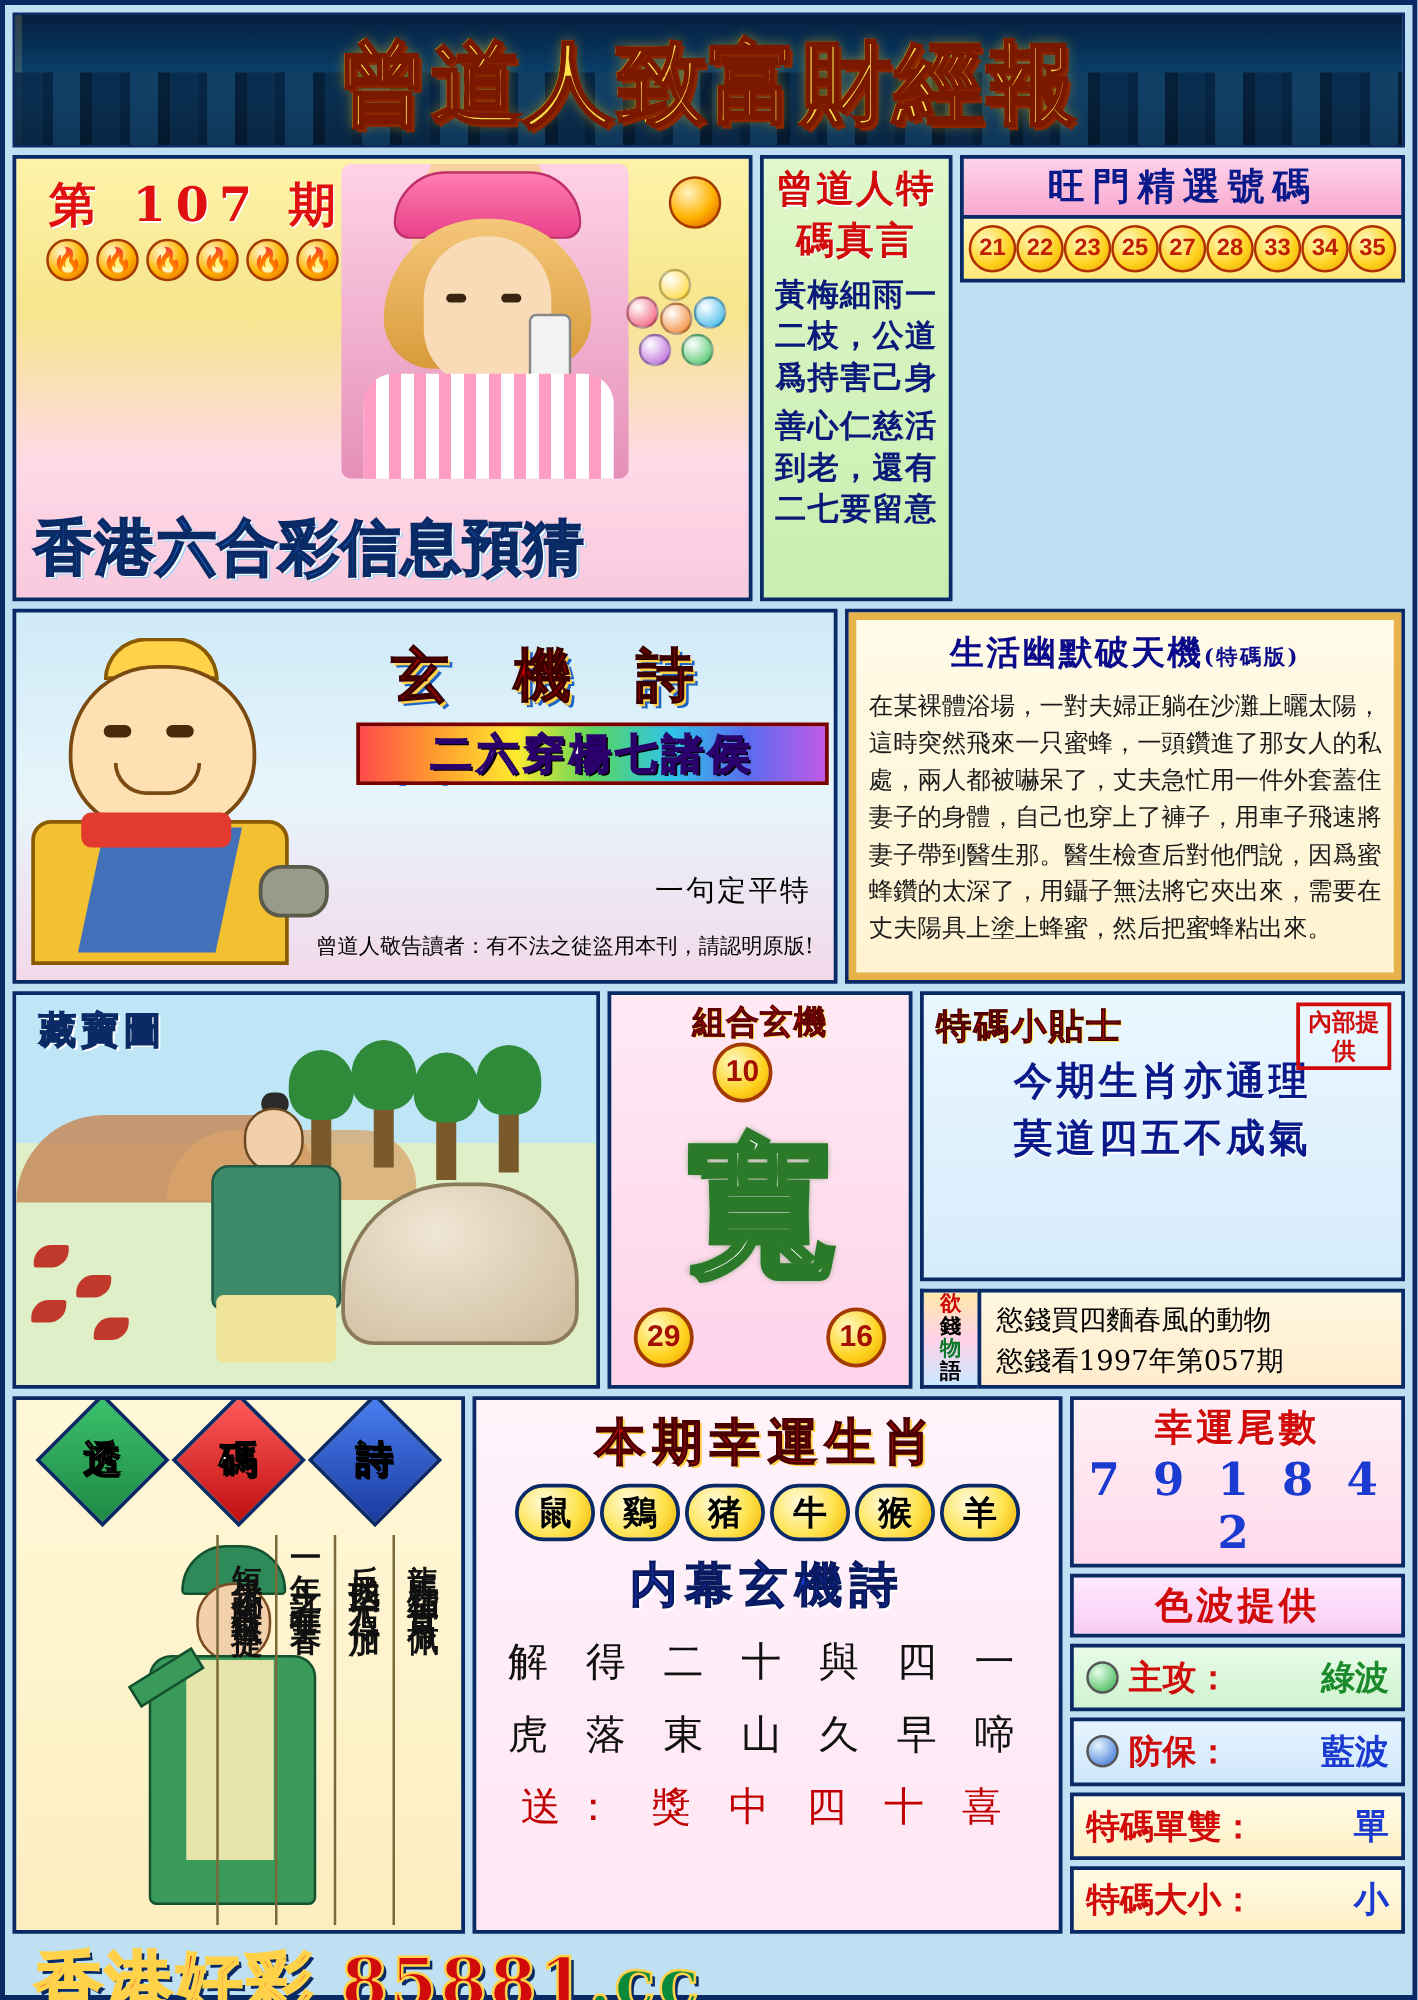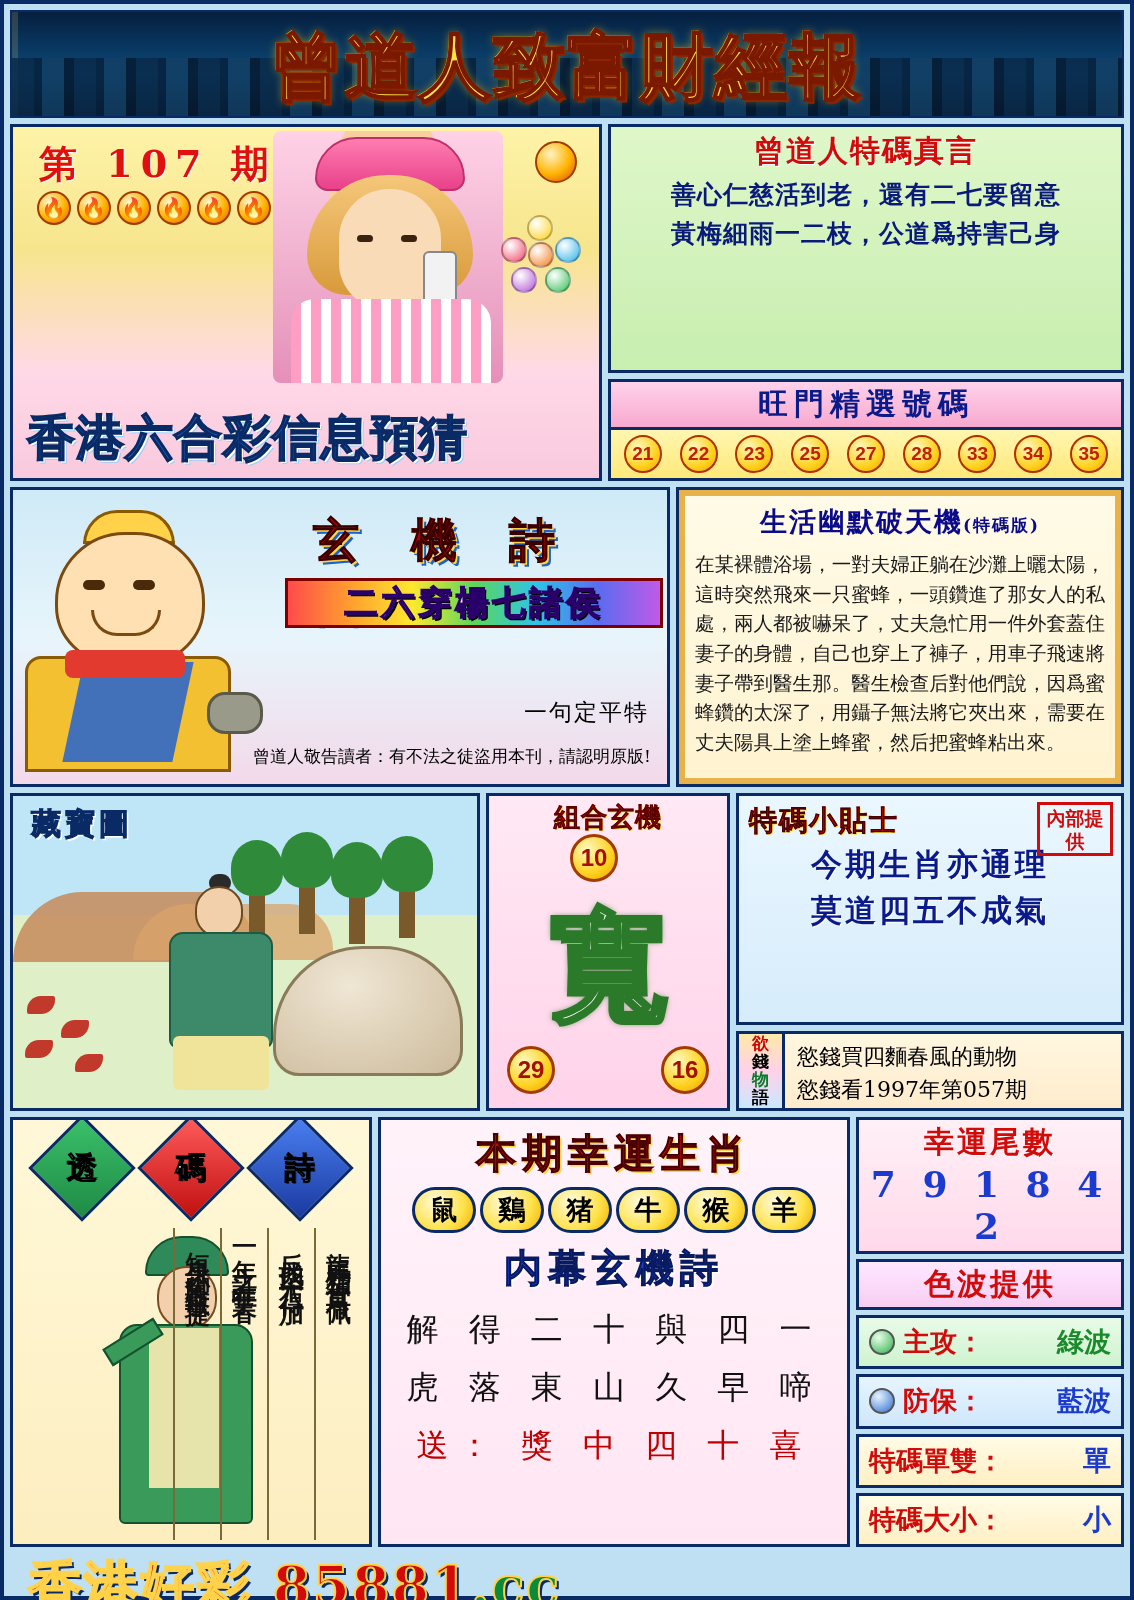--- a/index.html
+++ b/index.html
@@ -130,21 +130,21 @@
   .issue-title {
     position:absolute; left:14px; bottom:8px; right:8px;
     font-family:"DejaVu Serif", serif;
     font-size:48px; font-weight:bold;
     color:#1b63c9;
     -webkit-text-stroke:1.5px #0a2a66;
     text-shadow:2px 2px 0 #fff, 3px 3px 0 #9bd0f5;
     letter-spacing:1px;
     white-space:nowrap;
   }
-  .right2 { flex:1; display:flex; flex-direction:column; gap:6px;justify-content:space-between; }
+  .right2 { flex:1; display:flex; gap:6px;justify-content:space-between; }
   .truth-box {
     background:linear-gradient(180deg,#dff7c9 0%,#c8eeb0 100%);
     border:3px solid #0a2a66;
     padding:4px 8px 6px;
     flex:1;
   }
   .truth-title {
     text-align:center;
     font-family:"DejaVu Serif", serif;
     font-size:30px; font-weight:bold; color:#d10a0a;
@@ -569,22 +569,22 @@
         <i class="lb4"></i>
         <i class="lb5"></i>
         <i class="lb6"></i>
       </div>
       <div class="issue-title">香港六合彩信息預猜</div>
     </div>
 
     <div class="right2">
       <div class="truth-box">
         <div class="truth-title">曾道人特碼真言</div>
+        <div class="truth-line">黃梅細雨一二枝，公道爲持害己身</div>
         <div class="truth-line">善心仁慈活到老，還有二七要留意</div>
-        <div class="truth-line">黃梅細雨一二枝，公道爲持害己身</div>
       </div>
       <div>
         <div class="hot-title">旺門精選號碼</div>
         <div class="hot-nums">
           <div class="num">21</div>
           <div class="num">22</div>
           <div class="num">23</div>
           <div class="num">25</div>
           <div class="num">27</div>
           <div class="num">28</div>

